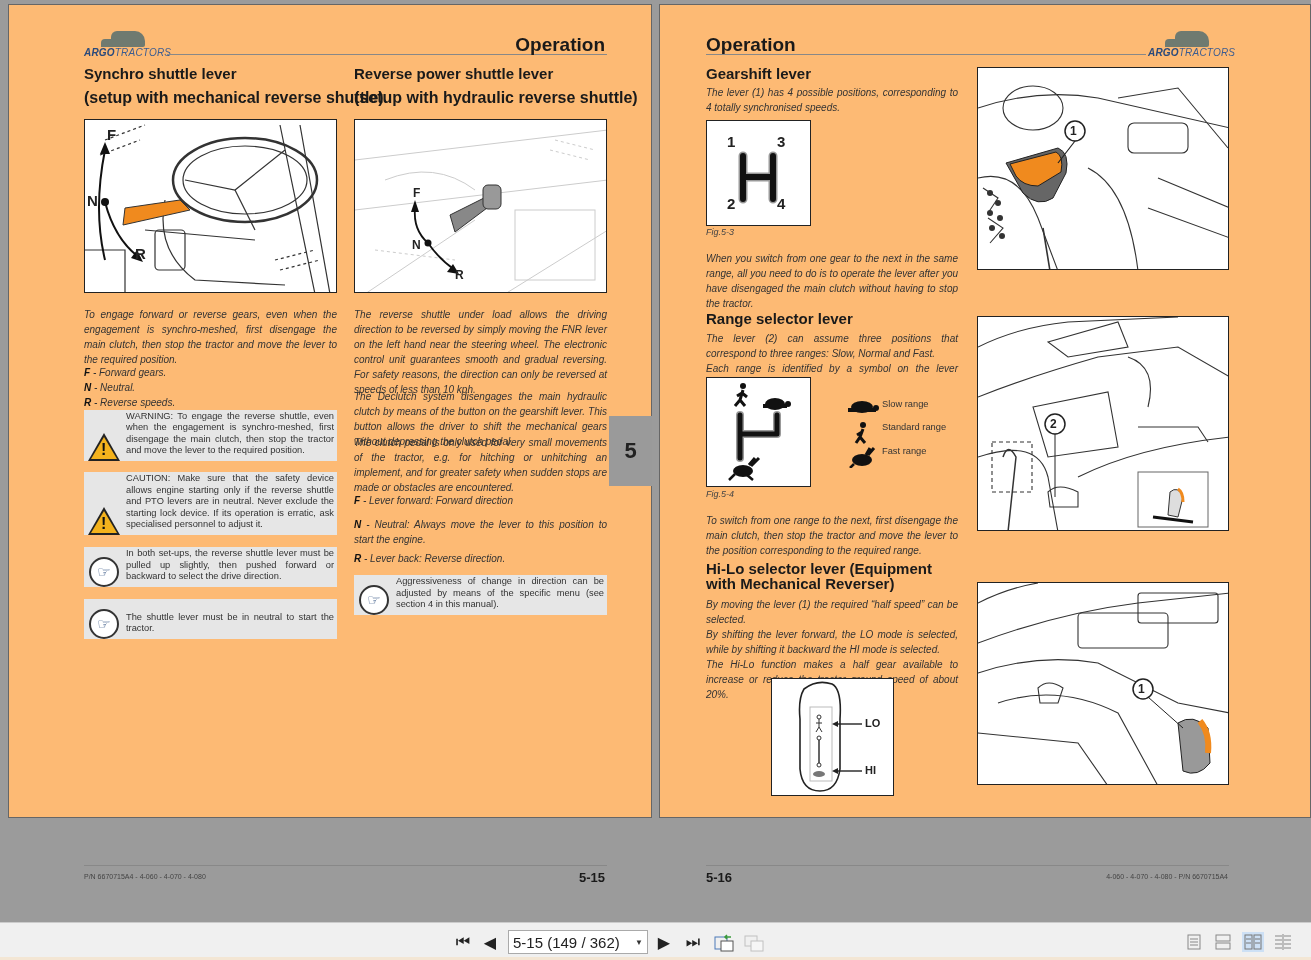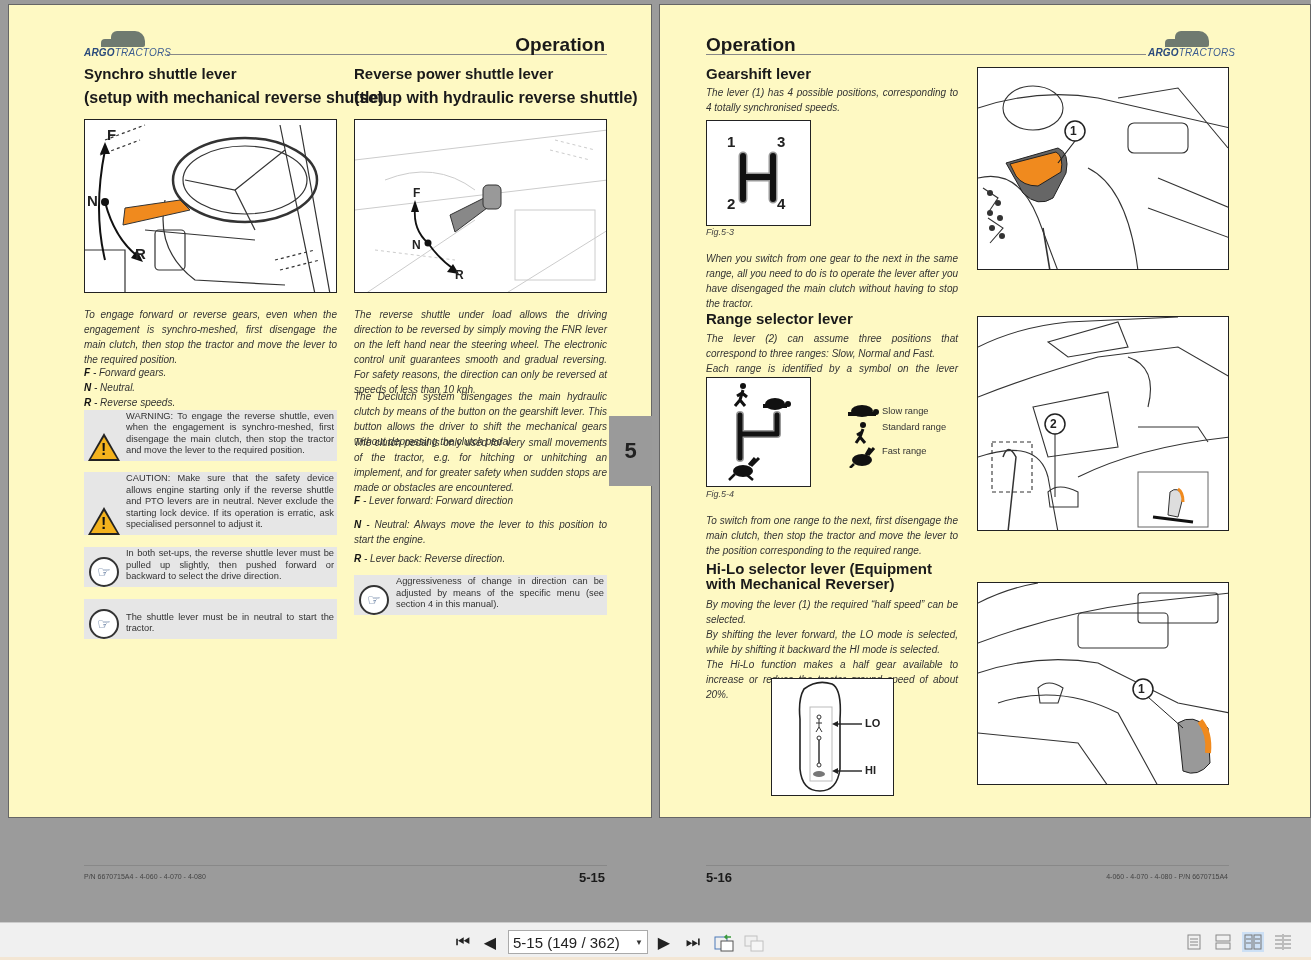--- a/index.html
+++ b/index.html
@@ -1,19 +1,19 @@
 <!DOCTYPE html>
 <html><head>
 <meta charset="utf-8">
 <style>
   * { box-sizing: border-box; margin: 0; padding: 0; }
   html, body { width: 1311px; height: 960px; overflow: hidden; }
   body { background: #a8a8a8; font-family: "Liberation Sans", sans-serif; color: #222; position: relative; }
   .viewer { position: absolute; left: 0; top: 0; width: 1311px; height: 922px; background: #9b9b9b; }
-  .page { position: absolute; top: 4px; height: 814px; background: #fef9c3; border: 1px solid #666; }
+  .page { position: absolute; top: 4px; height: 814px; background: #fdba74; border: 1px solid #666; }
   .page.left { left: 8px; width: 644px; }
   .page.right { left: 659px; width: 652px; }
 
   .logo { position: absolute; display: flex; flex-direction: column; align-items: center; }
   .logo .tractor { width: 34px; height: 16px; background: #6f7a70; border-radius: 6px 10px 2px 2px; position: relative; }
   .logo .tractor::before { content:""; position:absolute; left:-10px; bottom:0; width:14px; height:8px; background:#6f7a70; border-radius:4px 0 0 0; }
   .logo .brand { font-size: 10px; font-style: italic; color: #2a4a7c; letter-spacing: 0.2px; }
   .logo .brand b { font-weight: 900; }
   .logo .brand span { font-weight: normal; color: #3d5d90; }
 
@@ -245,21 +245,21 @@
         <g>
           <ellipse cx="36" cy="93" rx="10" ry="6" fill="#111"></ellipse>
           <path d="M44 88 L52 80 M42 87 L48 80" stroke="#111" stroke-width="3"></path>
           <path d="M28 96 L22 102 M40 97 L46 102" stroke="#111" stroke-width="2.5"></path>
         </g>
       </svg>
     </div>
     <div class="figcap" style="left:46px; top:484px;">Fig.5-4</div>
 
     <div style="position:absolute; left:186px; top:394px;">
-      <div style="display:flex; align-items:center; height:23px;">
+      <div style="display:flex; height:23px;">
         <svg width="34" height="16">
             <ellipse cx="16" cy="8" rx="11" ry="6" fill="#111"></ellipse>
             <rect x="2" y="9" width="28" height="4" fill="#111"></rect>
             <circle cx="30" cy="9" r="3" fill="#111"></circle>
           </svg>
         <span style="font-size:9.3px; color:#333; margin-left:2px;">Slow range</span>
       </div>
       <div style="display:flex; align-items:flex-start; height:23px;">
         <svg width="34" height="22">
             <circle cx="17" cy="3" r="3" fill="#111"></circle>

